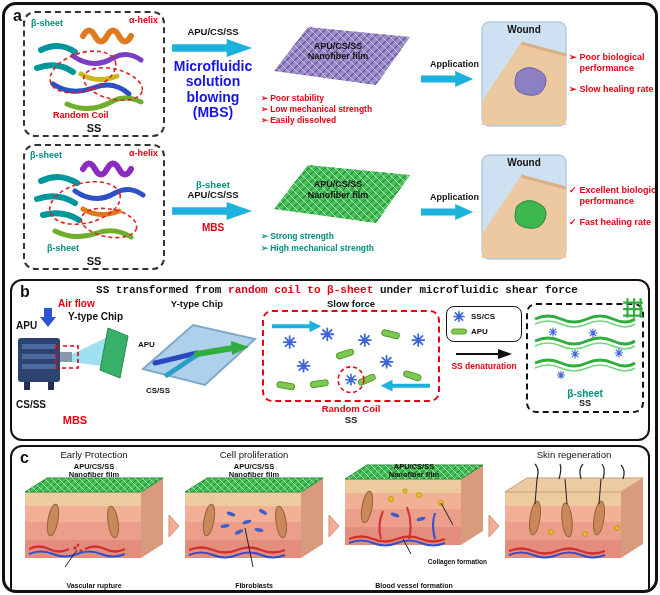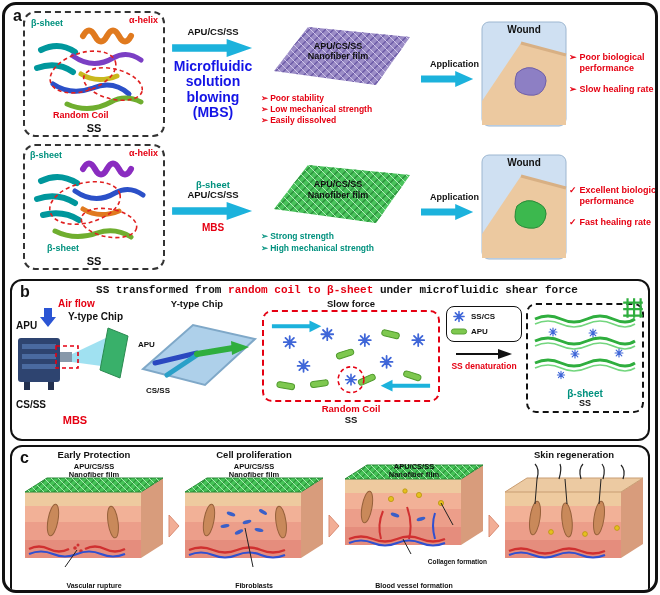--- a/index.html
+++ b/index.html
@@ -63,21 +63,21 @@
   .result-box{margin-top:5px;height:106px;border:2px dashed #111;border-radius:10px;position:relative;}
   .result-box > svg.mesh{width:100%;height:78px;display:block;}
   .grid-icon{position:absolute;top:-9px;right:-3px;width:24px;height:24px;}
   .result-labels{position:absolute;bottom:2px;left:0;right:0;text-align:center;line-height:1.1;}
   .result-labels .b1{font-size:10px;font-weight:800;}
   .result-labels .b2{font-size:9px;font-weight:800;}
   
   .panel-c{position:relative;margin:4px 5px 0 5px;height:148px;border:2.5px solid #111;border-radius:12px;padding:2px 0;}
   .c-row{display:flex;justify-content:center;align-items:flex-start;margin-left:8px;}
   .stage{width:148px;flex:none;position:relative;height:140px;}
-  .stage-title{text-align:center;font-size:9.5px;font-weight:700;height:13px;}
+  .stage-title{text-align:center;font-size:9.5px;font-weight:400;height:13px;}
   .stage svg.skin{width:146px;height:106px;display:block;margin:0 auto;}
   .film-note{position:absolute;top:14px;left:0;right:0;text-align:center;font-size:7.5px;font-weight:800;line-height:1.1;}
   .note{position:absolute;font-size:7px;font-weight:700;white-space:nowrap;}
   .note-b{bottom:0;left:0;right:0;text-align:center;}
   .sep{width:12px;flex:none;align-self:center;margin-top:14px;}
   .sep svg{width:12px;height:24px;display:block;}
 </style>
 </head>
 <body>
 

